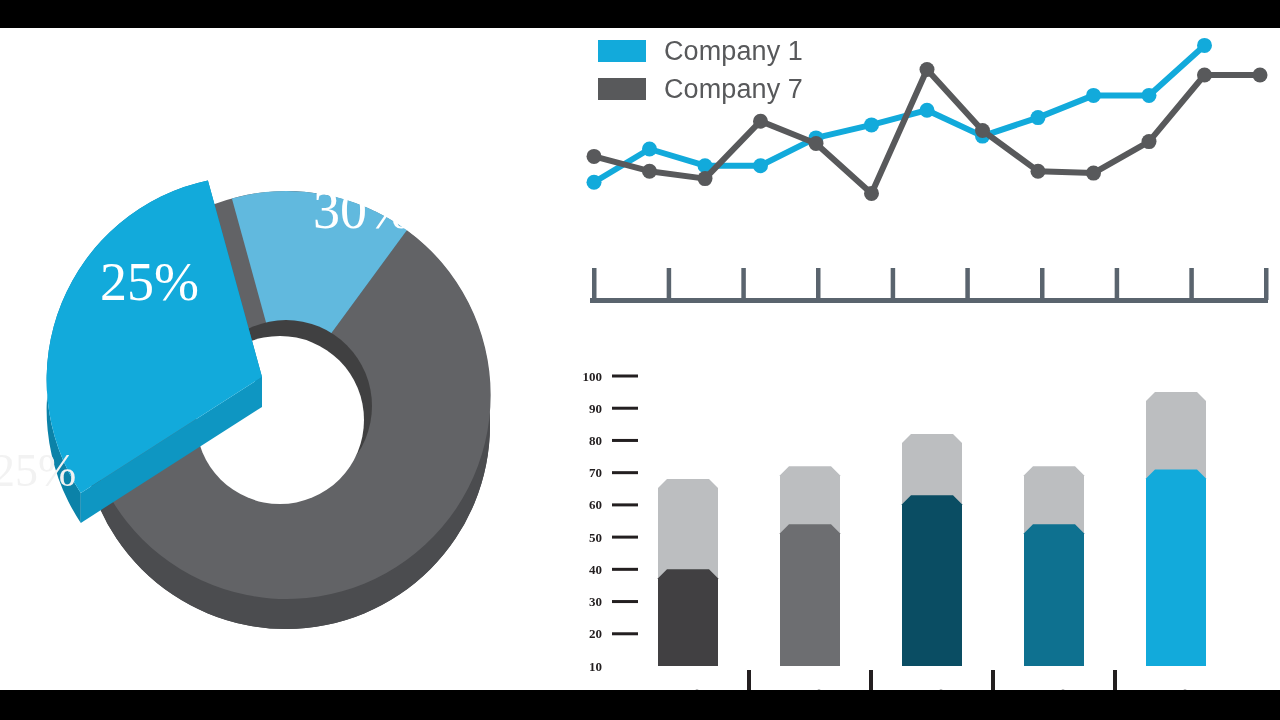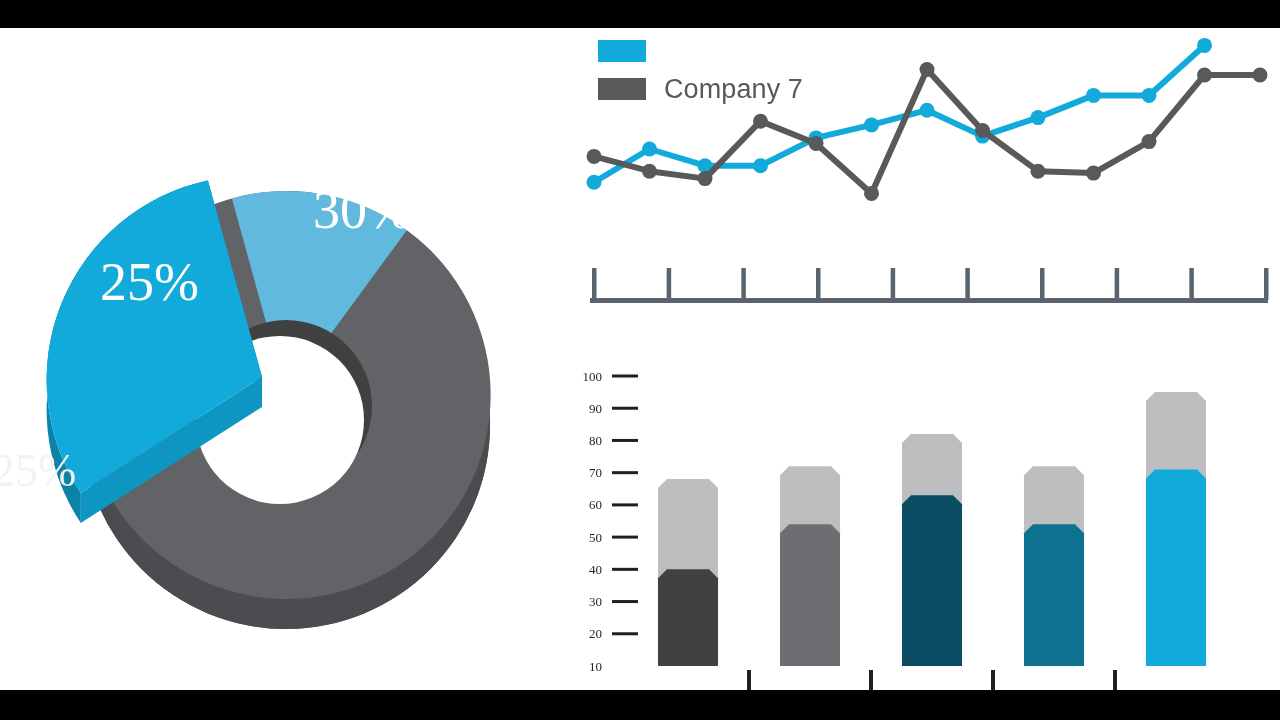--- a/index.html
+++ b/index.html
@@ -98,20 +98,21 @@
     height: 300px;
   }
 
   
   #bar-panel {
     position: absolute;
     left: 560px;
     top: 300px;
     width: 720px;
     height: 362px;
+    font-weight: bold;
   }
   .axis-tick-label {
     font-family: "Liberation Serif", serif;
     font-size: 13px;
     fill: #231F20;
   }
   .bar-cat-label {
     font-family: "Liberation Sans", sans-serif;
     font-size: 14px;
     fill: #6D6E71;
@@ -172,20 +173,21 @@
 
         <text class="donut-label" x="313" y="200">30%</text>
 
         <text class="donut-ghost-label" x="-8" y="458">25%</text>
       </svg>
     </div>
 
     <div id="legend">
       <div class="legend-row">
         <span class="legend-swatch" style="background:#12AADB"></span>
+        <span class="legend-text">Company 1</span>
       </div>
       <div class="legend-row">
         <span class="legend-swatch" style="background:#58595B"></span>
         <span class="legend-text">Company 7</span>
       </div>
     </div>
 
     <div id="line-panel">
       <svg id="line-svg" width="720" height="300" viewBox="0 0 720 300">
           <g>

